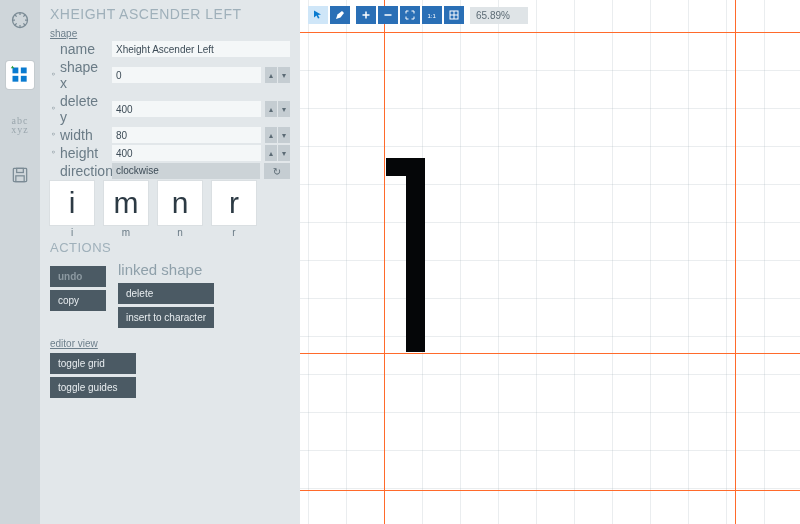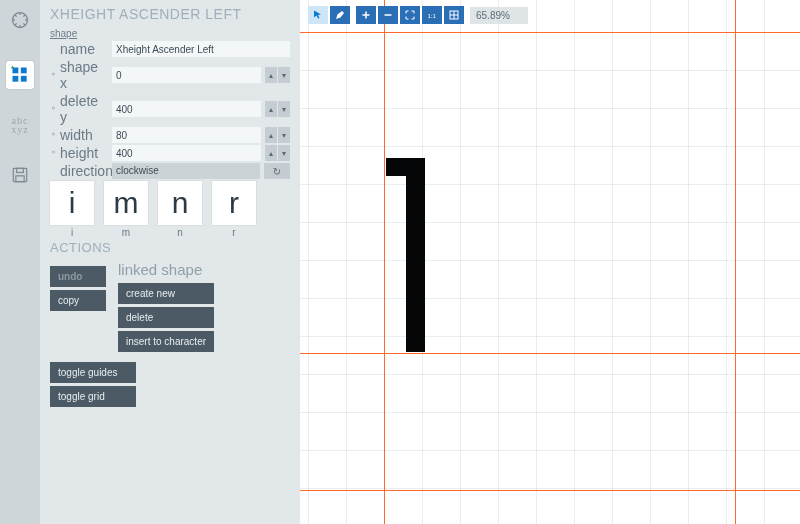--- a/index.html
+++ b/index.html
@@ -173,30 +173,30 @@
 
     <h2 class="actions">ACTIONS</h2>
     <div class="cols">
       <div class="col a">
         <div class="colhdr"></div>
         <button class="btn dim">undo</button>
         <button class="btn">copy</button>
       </div>
       <div class="col b">
         <div class="colhdr">linked shape</div>
-        <button class="btn">create new</button>
         <button class="btn">delete</button>
         <button class="btn">insert to character</button>
       </div>
     </div>
 
     <div class="editorview">
+      <div class="sectlbl">editor view</div>
       <div class="evlist">
+        <button class="btn">toggle grid</button>
         <button class="btn">toggle guides</button>
-        <button class="btn">toggle grid</button>
       </div>
     </div>
   </div>
 
   <div class="canvas">
     <div class="toolbar">
       <div class="tgrp">
         <div class="tool sel">
             <svg viewBox="0 0 24 24" fill="#0a7bd0">
               <path d="M4 3l14 8-6 1 3 6-3 1-3-6-5 4z"></path>

